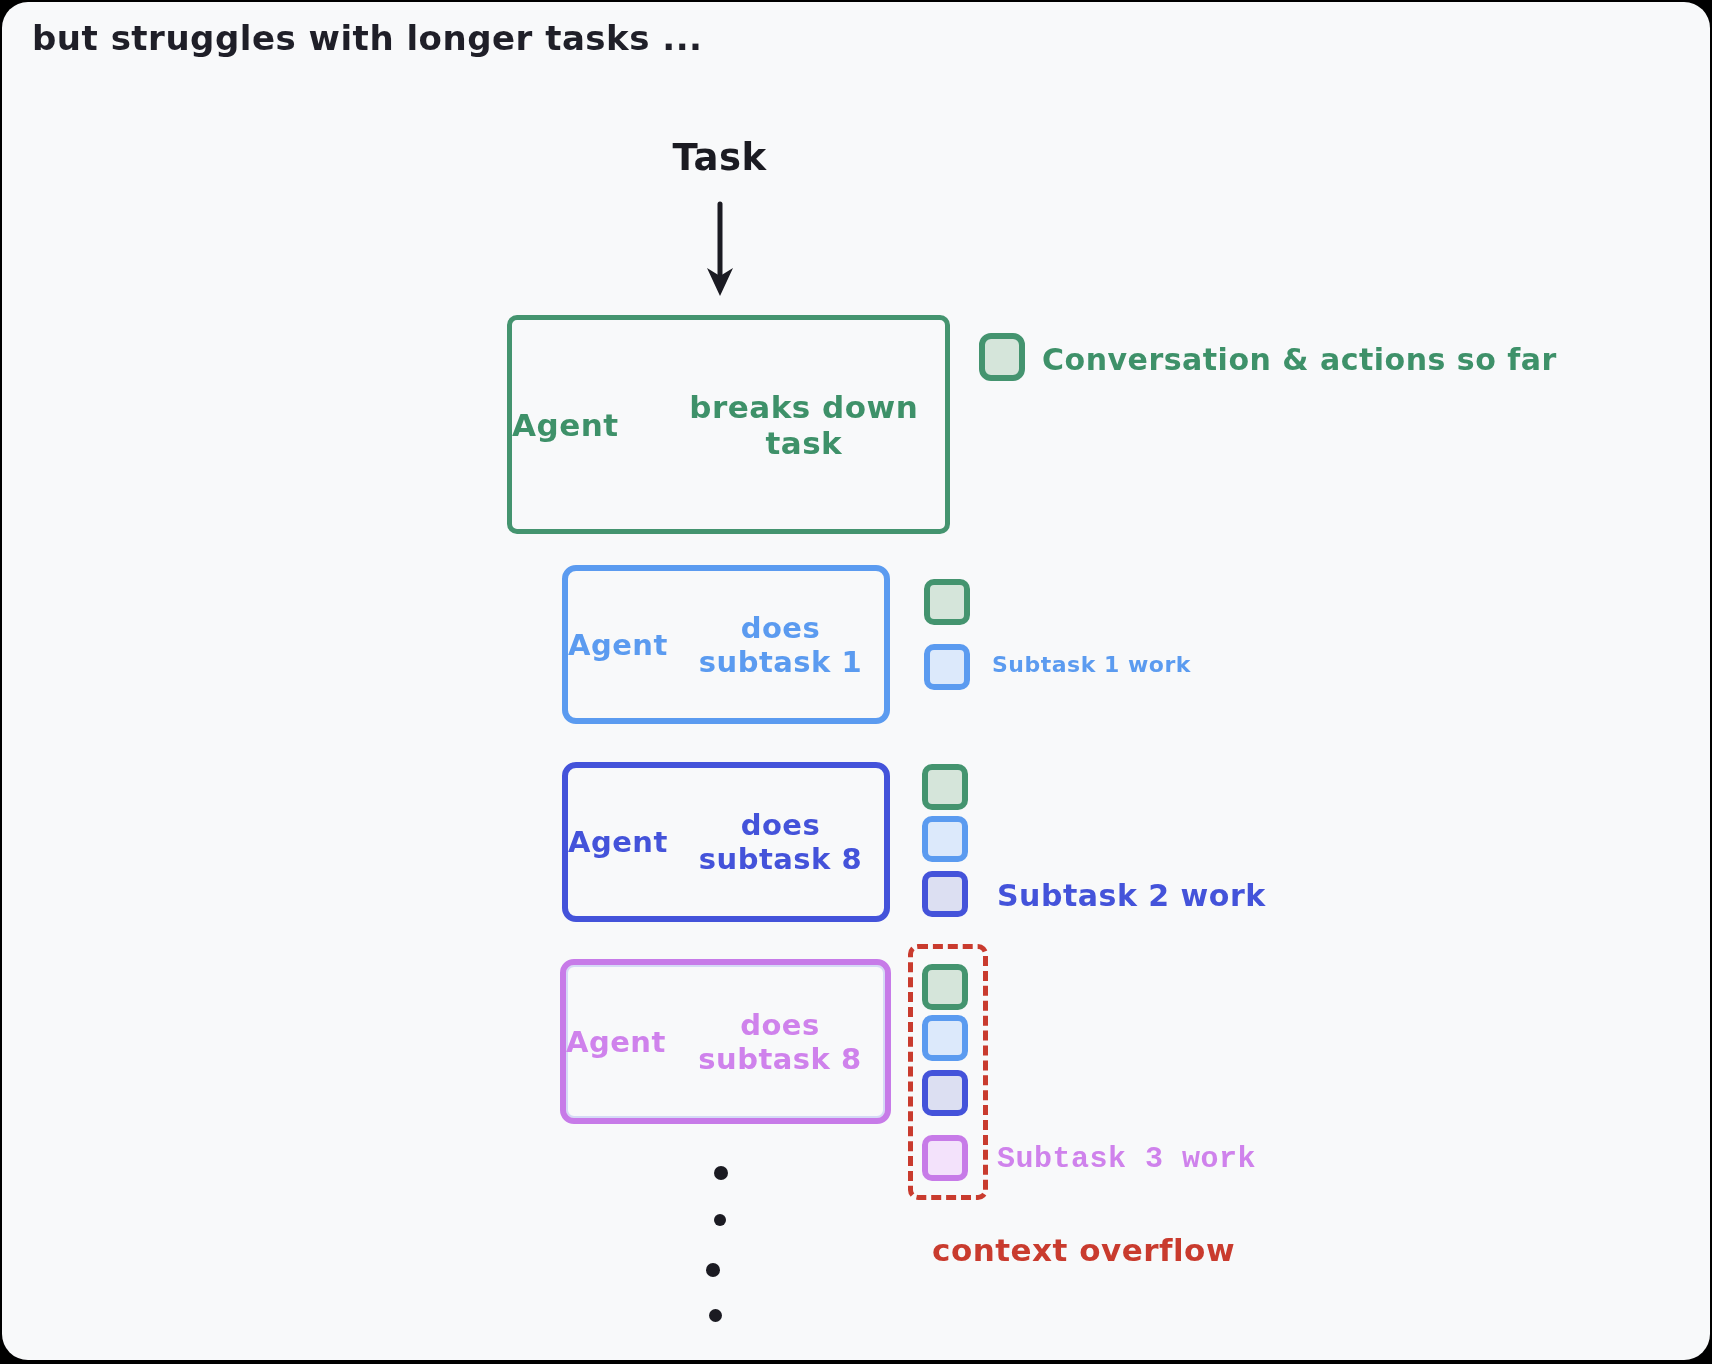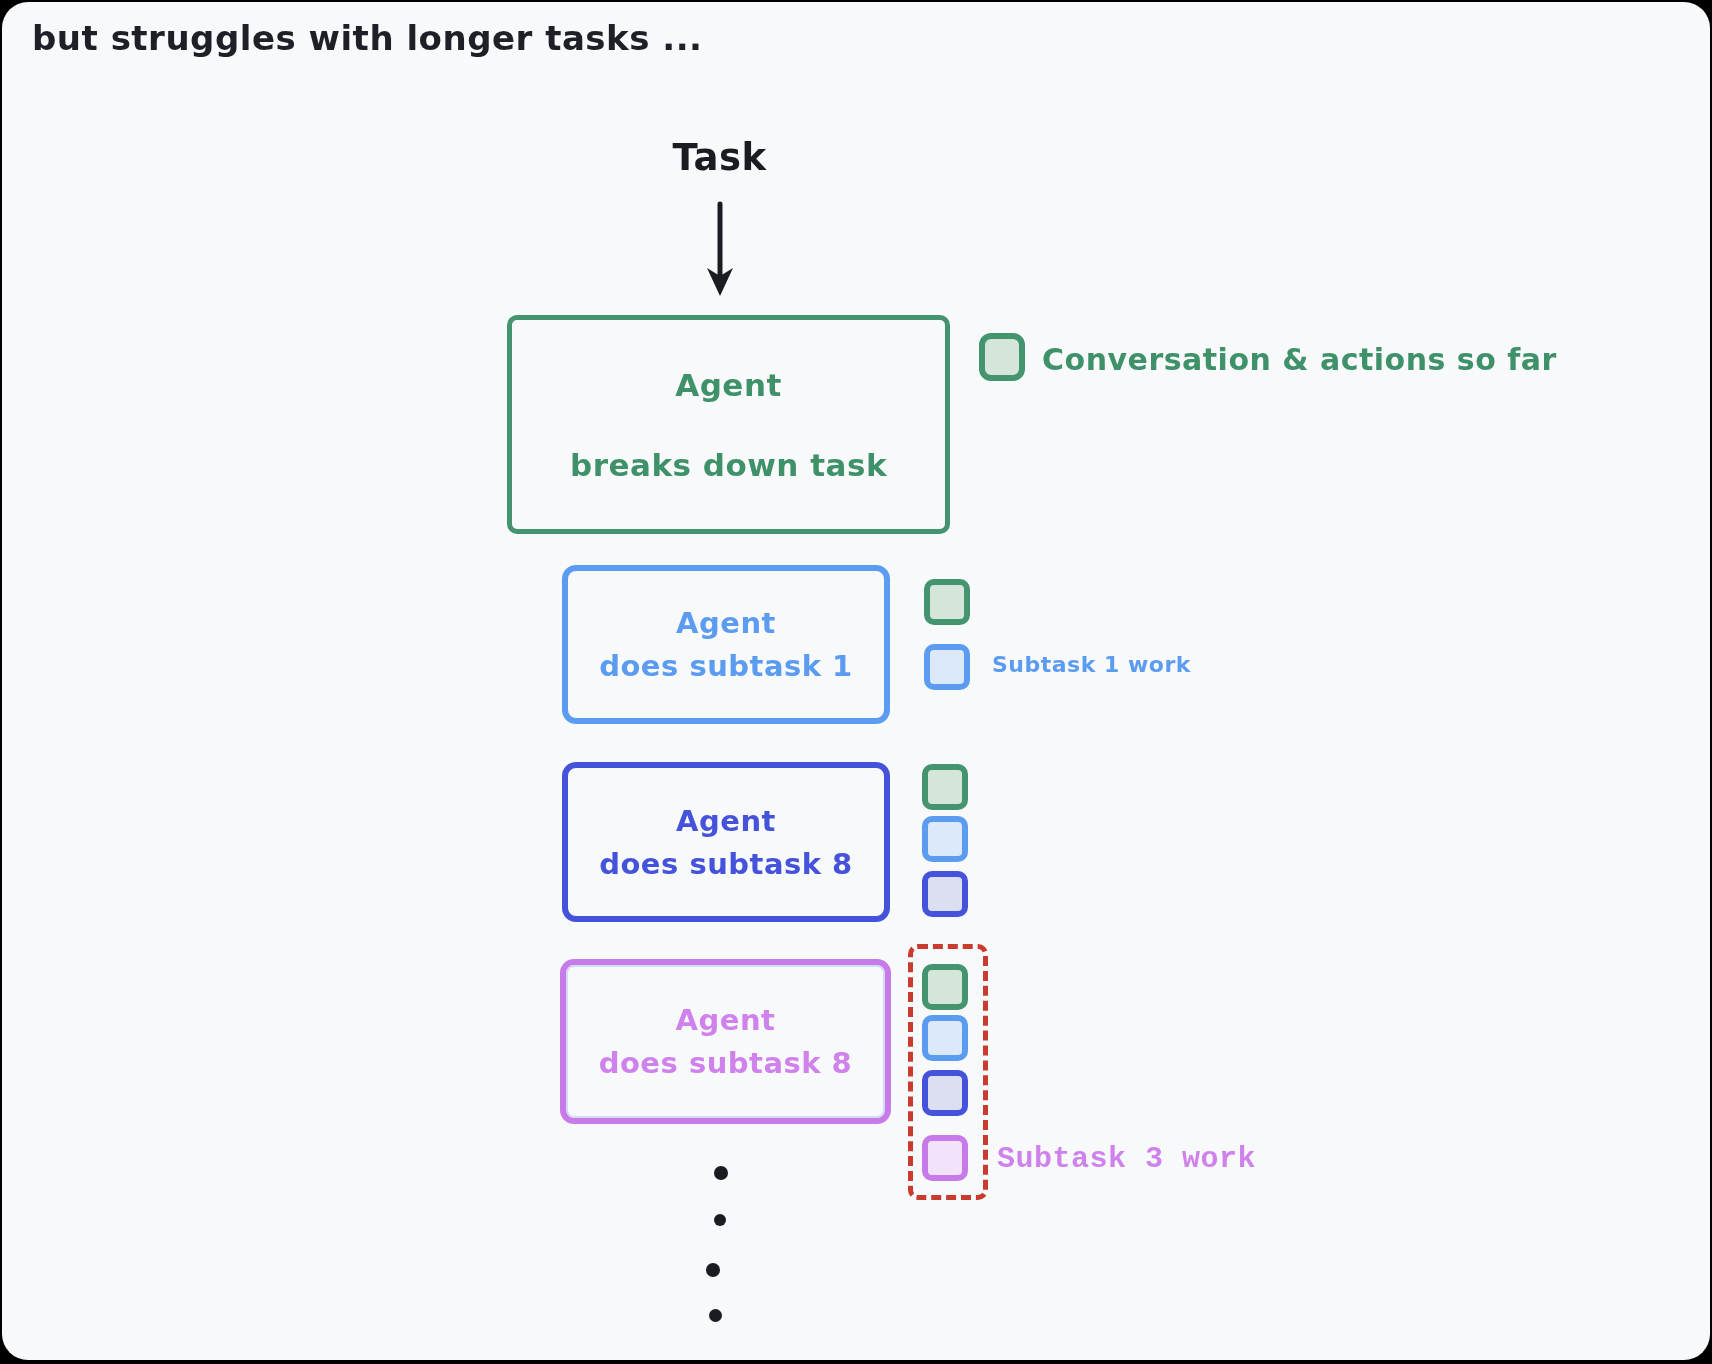--- a/index.html
+++ b/index.html
@@ -18,21 +18,21 @@
   .abs{position:absolute;}
   .txt{font-weight:bold;letter-spacing:.5px;}
 
   .page-title{left:30px;top:16px;font-size:34px;color:#1f1f28;}
 
   .task-label{left:630px;top:134px;width:175px;text-align:center;font-size:37px;color:#1b1b22;}
 
   
   .box{
     border-radius:12px;
-    display:flex;flex-direction:column;align-items:center;justify-content:center;
+    display:flex;flex-direction:row;align-items:center;justify-content:center;
     text-align:center;background:transparent;
   }
   .box-green{
     left:505px;top:313px;width:433px;height:209px;
     border:5px solid #44946f;color:#3e9169;font-size:31px;gap:44px;border-radius:10px;
   }
   .box-blue{
     left:560px;top:563px;width:316px;height:147px;
     border:6px solid #5b9bf0;color:#5b9bf0;font-size:29px;gap:9px;border-radius:14px;
   }
@@ -99,31 +99,33 @@
   <div class="abs chip c-blue" style="left:922px;top:642px;"></div>
   <div class="abs txt work-1">Subtask 1 work</div>
 
   <div class="abs box box-royal txt">
     <div>Agent</div>
     <div>does subtask 8</div>
   </div>
   <div class="abs chip c-green" style="left:920px;top:762px;"></div>
   <div class="abs chip c-blue" style="left:920px;top:814px;"></div>
   <div class="abs chip c-royal" style="left:920px;top:869px;"></div>
+  <div class="abs txt work-2">Subtask 2 work</div>
 
   <div class="abs box box-purple txt">
     <div>Agent</div>
     <div>does subtask 8</div>
   </div>
   <div class="abs overflow-box"></div>
   <div class="abs chip c-green" style="left:920px;top:962px;"></div>
   <div class="abs chip c-blue" style="left:920px;top:1013px;"></div>
   <div class="abs chip c-royal" style="left:920px;top:1068px;"></div>
   <div class="abs chip c-purple" style="left:920px;top:1133px;"></div>
   <div class="abs txt work-3">Subtask 3 work</div>
 
+  <div class="abs txt overflow-label">context overflow</div>
 
   <div class="dot" style="left:712px;top:1164px;width:14px;height:14px;"></div>
   <div class="dot" style="left:712px;top:1212px;width:12px;height:12px;"></div>
   <div class="dot" style="left:704px;top:1261px;width:14px;height:14px;"></div>
   <div class="dot" style="left:707px;top:1307px;width:13px;height:13px;"></div>
 
 </div>
 
 </body></html>

